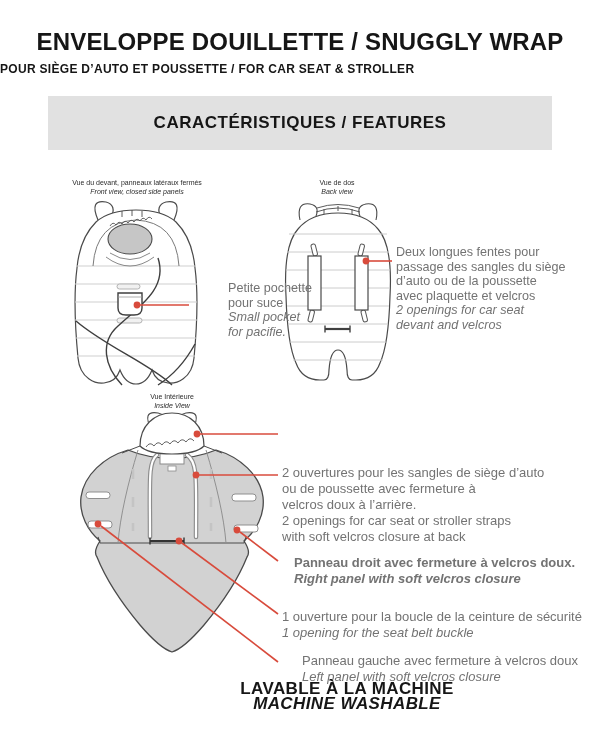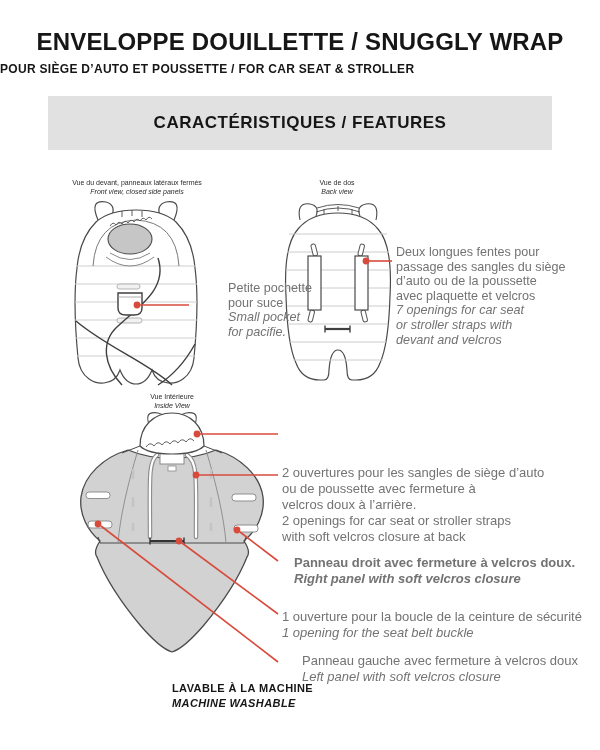--- a/index.html
+++ b/index.html
@@ -12,22 +12,22 @@
   .section-bar{position:absolute;left:48px;top:96px;width:504px;height:54px;
                background:var(--section_bg);display:flex;align-items:center;justify-content:center;}
   .section-bar .txt{font-size:17px;font-weight:bold;letter-spacing:0.5px;color:#161616;}
   .fig-label{position:absolute;text-align:center;font-size:7px;line-height:8.5px;color:#2b2b2b;}
   .fig-label .en{font-style:italic;}
   .fig{position:absolute;}
   .callout{position:absolute;font-size:13px;line-height:16px;color:#737373;}
   .callout .en{font-style:italic;}
   .callout.all-italic div{}
   .callout.small{font-size:12.6px;line-height:14.6px;}
-  .footer{position:absolute;left:172px;top:681px;width:350px;
-          font-size:11px;line-height:15px;font-weight:bold;letter-spacing:0.4px;color:#161616;}
+  .footer{position:absolute;left:172px;top:681px;width:350px;text-align:center;
+          font-size:17px;line-height:15px;font-weight:bold;letter-spacing:0.4px;color:#161616;}
   .footer .en{font-style:italic;}
   .overlay{position:absolute;left:0;top:0;pointer-events:none;z-index:5;}
   .dot{fill:var(--accent);}
   .cline{stroke:var(--accent);stroke-width:1.6px;}
 </style>
 </head>
 <body>
 
 <div class="page">
 
@@ -169,22 +169,21 @@
     <div class="fr">pour suce</div>
     <div class="en">Small pocket</div>
     <div class="en">for pacifie.</div>
   </div>
 
   <div class="callout small" style="left:396px;top:245px;">
     <div class="fr">Deux longues fentes pour</div>
     <div class="fr">passage des sangles du siège</div>
     <div class="fr">d’auto ou de la poussette</div>
     <div class="fr">avec plaquette et velcros</div>
-    <div class="en">7 openings for car seat</div>
-    <div class="en">or stroller straps with</div>
+    <div class="en">2 openings for car seat</div>
     <div class="en">devant and velcros</div>
   </div>
 
 
   <div class="callout all-italic" style="left:282px;top:465px;">
     <div>2 ouvertures pour les sangles de siège d’auto</div>
     <div>ou de poussette avec fermeture à</div>
     <div>velcros doux à l’arrière.</div>
     <div>2 openings for car seat or stroller straps</div>
     <div>with soft velcros closure at back</div>

